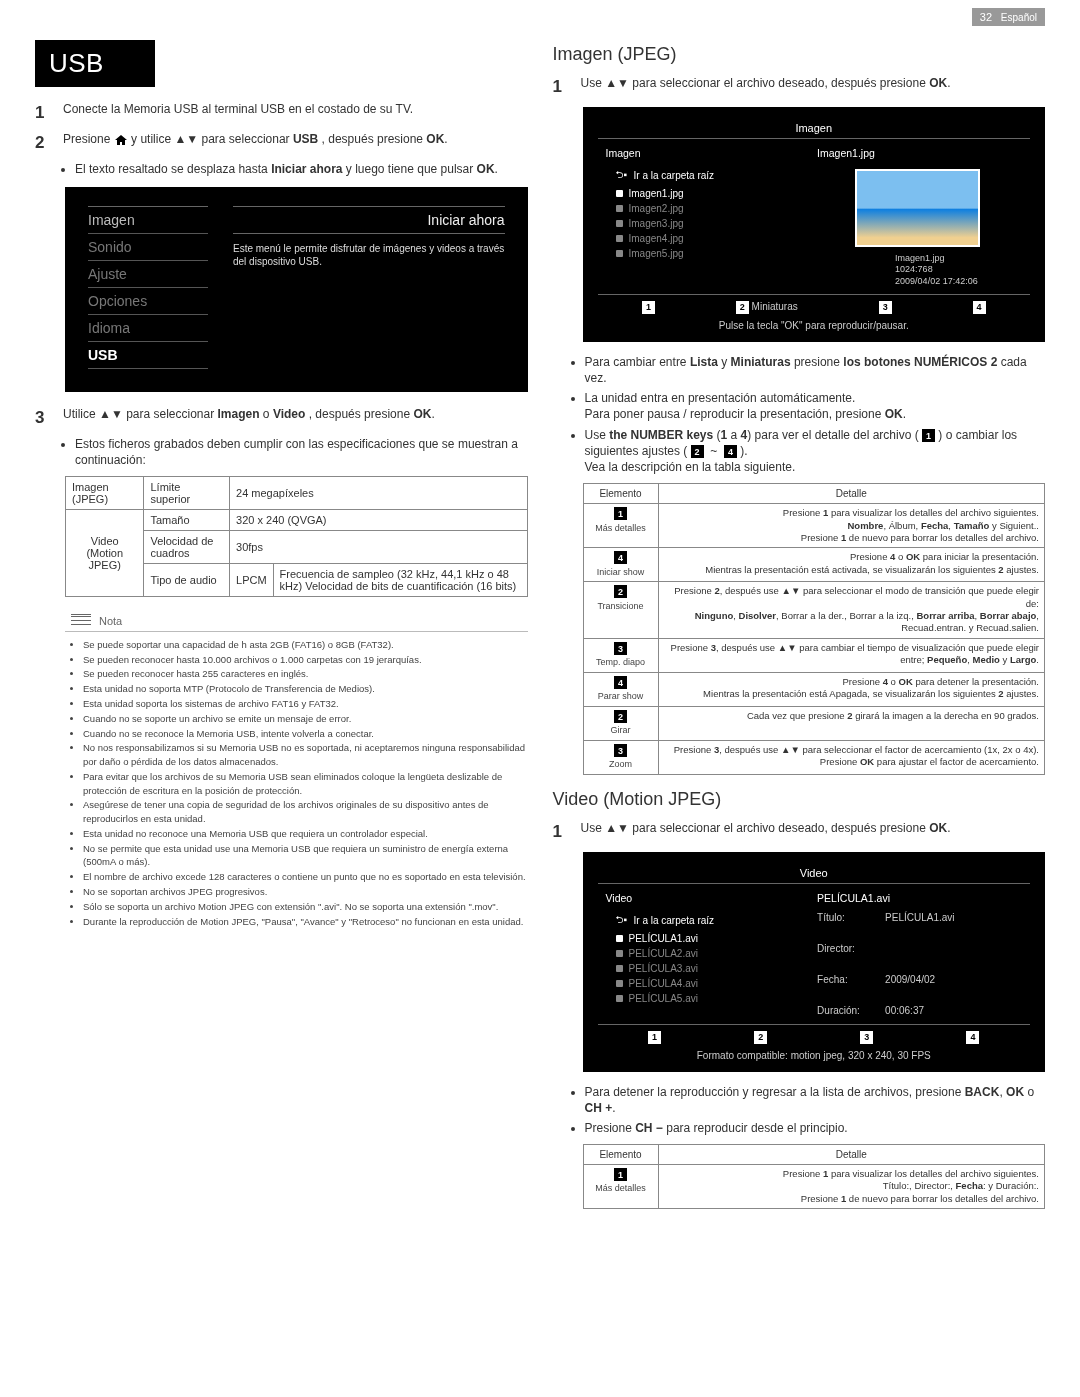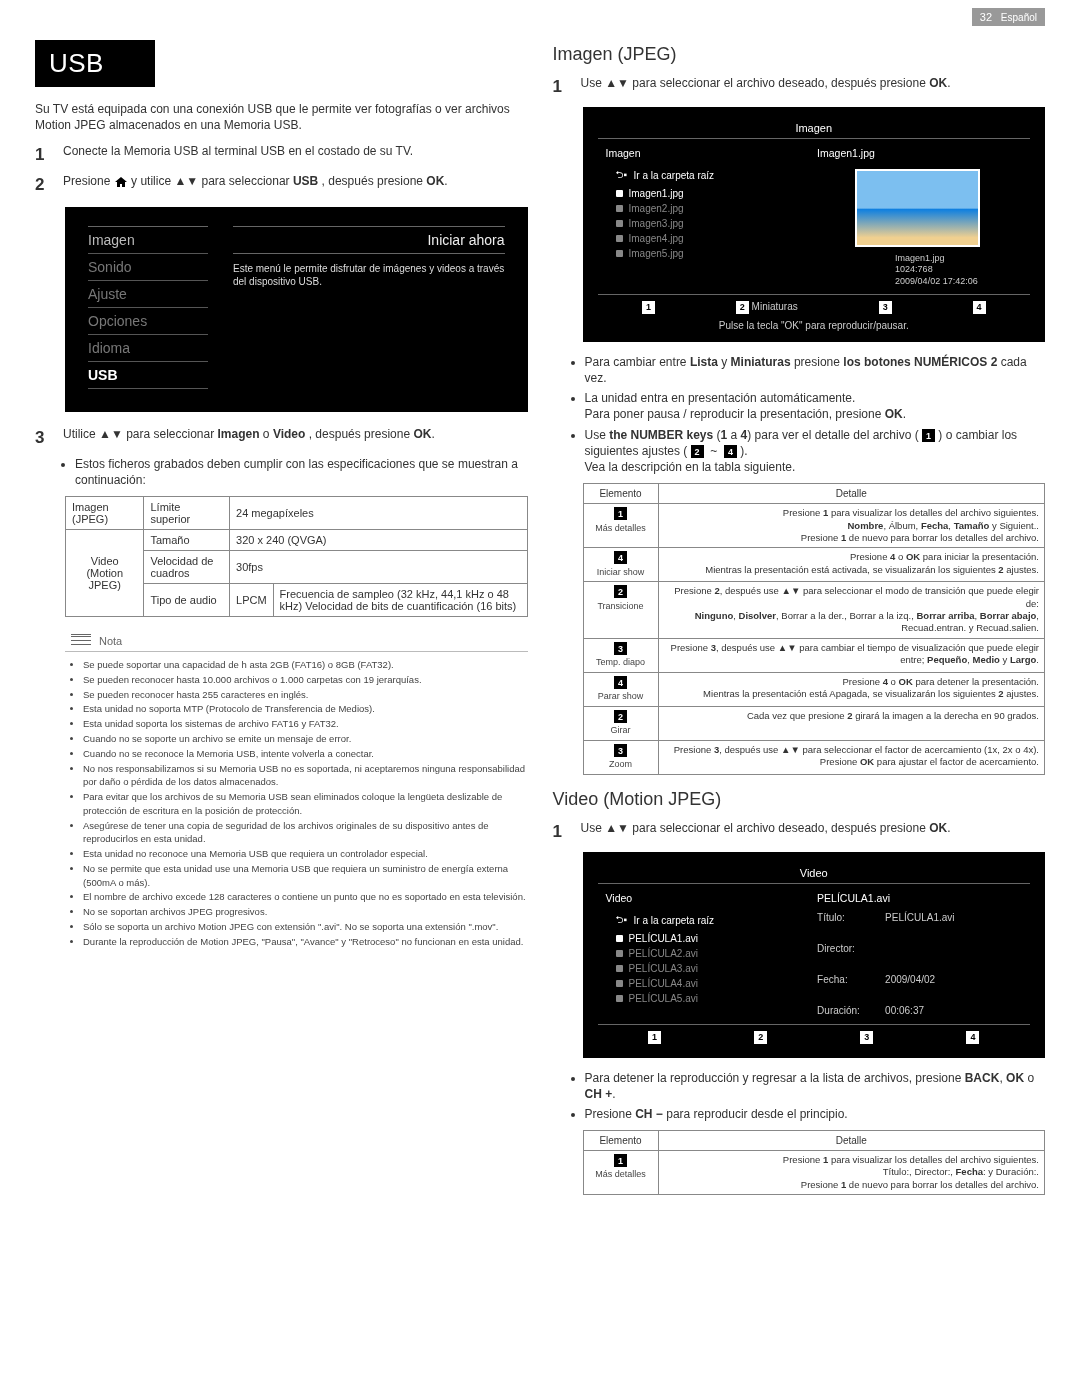--- a/index.html
+++ b/index.html
@@ -321,21 +321,20 @@
 
 <div class="page-header">
   <span class="pg">32</span>
   <span>Español</span>
 </div>
 
 <div class="content">
 
   <div class="col">
     <div class="main-title">USB</div>
-    <p class="body-text">Su TV está equipada con una conexión USB que le permite ver fotografías o ver archivos Motion JPEG almacenados en una Memoria USB.</p>
 
     <div class="step">
       <div class="num">1</div>
       <div class="txt">Conecte la Memoria USB al terminal USB en el costado de su TV.</div>
     </div>
 
     <div class="step">
       <div class="num">2</div>
       <div class="txt">
         <span>Presione </span>
@@ -343,20 +342,25 @@
             <path d="M7 1 L13 6 L11 6 L11 11 L8 11 L8 8 L6 8 L6 11 L3 11 L3 6 L1 6 Z" fill="#000"></path>
           </svg>
         <span> y utilice </span>
         <span>▲▼</span>
         <span> para seleccionar </span>
         <b>USB</b>
         <span>, después presione </span>
         <b>OK</b><span>.</span>
       </div>
     </div>
+    <ul class="bullets">
+      <li>
+        <span>El texto resaltado se desplaza hasta </span><b>Iniciar ahora</b><span> y luego tiene que pulsar </span><b>OK</b><span>.</span>
+      </li>
+    </ul>
 
     <div class="tv-screen">
       <div class="tv-menu">
         <div class="hdr">Imagen</div>
         <div>Sonido</div>
         <div>Ajuste</div>
         <div>Opciones</div>
         <div>Idioma</div>
         <div class="sel">USB</div>
       </div>
@@ -588,20 +592,21 @@
               <span>00:06:37</span>
           </div>
         </div>
       </div>
       <div class="footer-keys">
         <span class="keynum">1</span>
         <span class="keynum">2</span>
         <span class="keynum">3</span>
         <span class="keynum">4</span>
       </div>
+      <div class="hint">Formato compatible:  motion jpeg,  320 x 240,  30 FPS</div>
     </div>
 
     <ul class="bullets" style="margin-left:32px">
       <li>Para detener la reproducción y regresar a la lista de archivos, presione <b>BACK</b>, <b>OK</b> o <b>CH +</b>.</li>
       <li>Presione <b>CH −</b> para reproducir desde el principio.</li>
     </ul>
 
     <table class="detail-table">
       <tbody>
           <tr>

